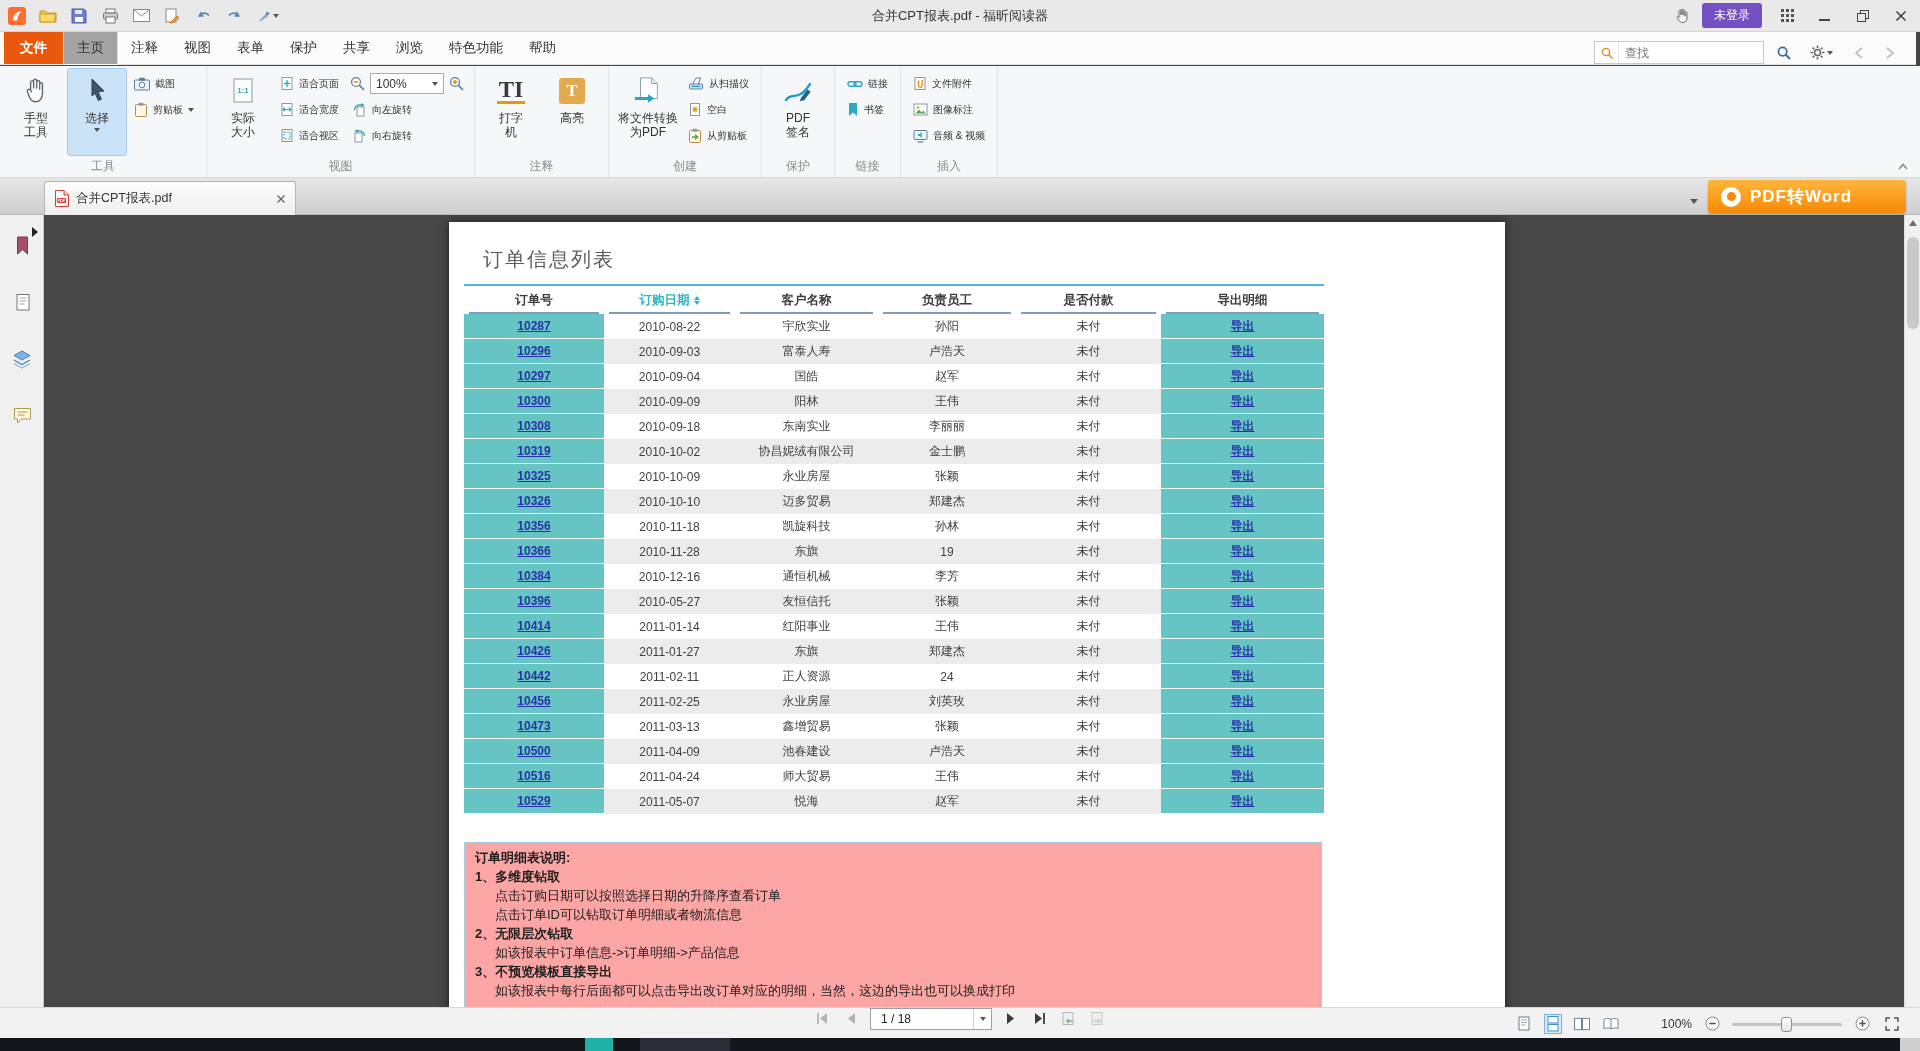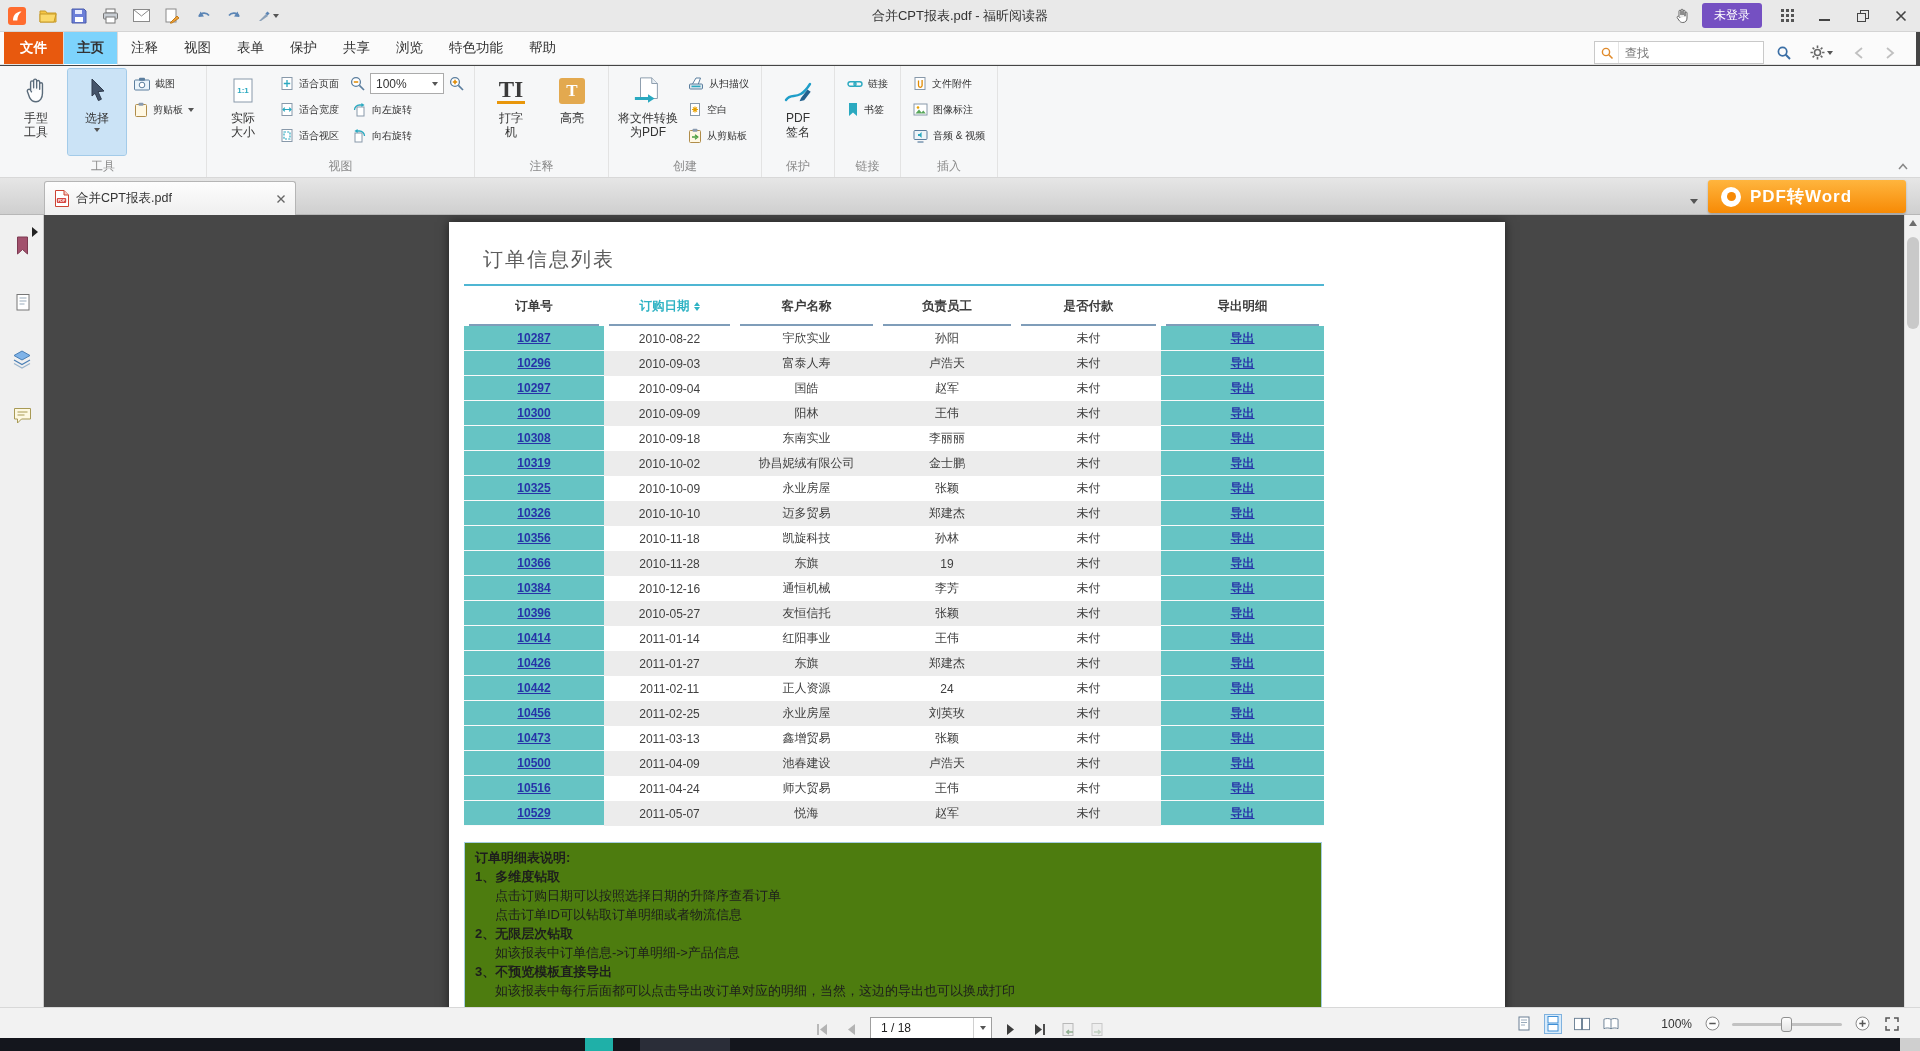--- a/index.html
+++ b/index.html
@@ -15,21 +15,21 @@
 .tb-right{margin-left:auto;display:flex;align-items:center;gap:12px;z-index:2}
 .login-btn{background:#7550c2;color:#fff;font-size:12px;padding:4px 12px;border-radius:3px;cursor:pointer}
 .winbtn{width:26px;height:22px;display:flex;align-items:center;justify-content:center}
 .caret{width:0;height:0;border-left:4px solid transparent;border-right:4px solid transparent;border-top:5px solid #555;display:inline-block}
 .caret.sm{border-left-width:3px;border-right-width:3px;border-top-width:4px}
 
 
 .menubar{position:absolute;top:32px;left:0;right:4px;height:33px;background:#fbfbfb;border-bottom:1px solid #e2e2e2;display:flex;align-items:flex-end;padding:0 4px;z-index:49}
 .mtab{font-size:13.5px;color:#333;padding:6px 13px;height:33px;display:flex;align-items:center;cursor:pointer}
 .mtab.file{background:#e8590e;color:#fff;font-weight:bold;padding:6px 16px}
-.mtab.active{background:#7dd3fc;border:1px solid #dcdcdc;border-bottom:1px solid #fff;font-weight:bold;height:34px;margin-bottom:-1px}
+.mtab.active{background:#a3a3a3;border:1px solid #dcdcdc;border-bottom:1px solid #fff;font-weight:normal;height:34px;margin-bottom:-1px}
 .find-cluster{margin-left:auto;display:flex;align-items:center;gap:8px;padding-right:10px}
 .find-box{display:flex;align-items:center;border:1px solid #c9c9c9;background:#fff;height:23px;width:170px}
 .find-box .fb-ic{width:24px;height:21px;display:flex;align-items:center;justify-content:center;border-right:1px solid #e4e4e4}
 .find-box input{border:none;outline:none;flex:1;font-size:12px;padding:0 6px;color:#555;min-width:0;background:transparent}
 .icbtn{width:24px;height:23px;display:flex;align-items:center;justify-content:center;gap:2px;cursor:pointer}
 .nav-chev{color:#c0c0c0;font-size:14px}
 
 
 .ribbon{position:absolute;top:66px;left:0;right:0;height:112px;background:#f6f7f8;border-bottom:1px solid #d8d8d8;display:flex;align-items:stretch;z-index:48}
 .rgroup{display:flex;flex-direction:column;border-right:1px solid #e3e3e3;padding:3px 7px 0}
@@ -62,46 +62,46 @@
 .sb-item{width:44px;height:44px;display:flex;align-items:center;justify-content:center;cursor:pointer}
 .sb-expand{position:absolute;top:12px;right:5px;cursor:pointer;width:0;height:0;border-top:5px solid transparent;border-bottom:5px solid transparent;border-left:6px solid #222}
 .sb-stack{position:absolute;top:8px;left:0;display:flex;flex-direction:column;gap:13px}
 
 
 .docarea{position:absolute;top:215px;bottom:44px;left:45px;right:16px;background:#474747;overflow:hidden;z-index:30}
 .pdf-page{position:absolute;left:404px;top:7px;width:1056px;height:980px;background:#fff;box-shadow:0 0 10px rgba(0,0,0,.55)}
 .page-title{position:absolute;left:34px;top:24px;font-size:20px;color:#5c5c5c;letter-spacing:2px}
 .otable{position:absolute;left:15px;top:62px;width:860px}
 .thead,.trow{display:grid;grid-template-columns:140px 131px 143px 138px 145px 163px}
-.thead{height:42px;border-top:2px solid #4fb6d3}
+.thead{height:30px;border-top:2px solid #4fb6d3}
 .hcell{position:relative;display:flex;align-items:center;justify-content:center;gap:4px;font-size:12.5px;font-weight:bold;color:#3d3d3d}
 .hcell::after{content:"";position:absolute;left:5px;right:5px;bottom:0;border-bottom:2px solid #7f9db9}
 .hcell.sorted{color:#2fb3c4}
 .sort-ic{display:inline-flex;flex-direction:column;gap:1px}
 .sort-ic b{width:0;height:0;border-left:3.5px solid transparent;border-right:3.5px solid transparent;display:block}
 .sort-ic .up{border-bottom:4px solid #2fb3c4}
 .sort-ic .dn{border-top:4px solid #2fb3c4}
 .trow{height:25px}
 .trow.alt .cell{background:#ececec}
 .cell{display:flex;align-items:center;justify-content:center;font-size:12px;color:#3f3f3f;background:#fff}
 .cell.teal-cell{background:#66c4c4!important;border-bottom:1px solid #fafafa}
 .tlink{color:#2733a8;font-weight:bold;text-decoration:underline;font-size:12px;cursor:pointer}
-.notes-box{position:absolute;left:15px;top:620px;width:858px;border:1px solid #a5cde2;background:#4d7c0f;padding:5px 10px 7px;font-size:13px;line-height:19px;color:#1d1d1d}
+.notes-box{position:absolute;left:15px;top:620px;width:858px;border:1px solid #a5cde2;background:#fca5a5;padding:5px 10px 7px;font-size:13px;line-height:19px;color:#1d1d1d}
 .note-line.head{font-weight:bold}
 .note-line.ind{padding-left:20px}
 
 
 .vscroll{position:absolute;top:215px;bottom:44px;right:0;width:16px;background:#f1f1f1;border-left:1px solid #dcdcdc;z-index:40}
 .vs-up{height:16px;display:flex;align-items:center;justify-content:center;cursor:pointer}
 .vs-up i{width:0;height:0;border-left:4px solid transparent;border-right:4px solid transparent;border-bottom:6px solid #6e6e6e}
 .vs-thumb{position:absolute;top:22px;left:2px;width:12px;height:92px;background:#c9c9c9;border-radius:6px;cursor:pointer}
 
 
 .statusbar{position:absolute;left:0;right:0;bottom:13px;height:31px;background:#f2f2f2;border-top:1px solid #d8d8d8;z-index:45}
-.nav-cluster{position:absolute;left:50%;top:0;height:31px;transform:translateX(-50%);display:flex;align-items:flex-end;gap:9px}
+.nav-cluster{position:absolute;left:50%;top:0;height:31px;transform:translateX(-50%);display:flex;align-items:flex-start;gap:9px}
 .sbtn{width:20px;height:20px;display:flex;align-items:center;justify-content:center;cursor:pointer}
 .page-box{width:122px;height:22px;background:#fff;border:1px solid #9f9f9f;display:flex;align-items:center;cursor:pointer}
 .page-box .pb-txt{flex:1;font-size:12px;color:#222;padding-left:10px}
 .page-box .pb-dd{width:18px;height:100%;border-left:1px solid #d0d0d0;display:flex;align-items:center;justify-content:center}
 .layout-cluster{position:absolute;right:300px;top:0;height:31px;display:flex;align-items:center;gap:11px}
 .lay-ic{width:18px;height:20px;display:flex;align-items:center;justify-content:center;cursor:pointer;border:1px solid transparent}
 .lay-ic.active{background:#d9ebfa;border:1px solid #7fb2df}
 .zoom-cluster{position:absolute;right:18px;top:0;height:31px;display:flex;align-items:center;gap:10px}
 .zoom-label{font-size:12px;color:#333;min-width:34px;text-align:right}
 .zslider{position:relative;width:110px;height:18px;cursor:pointer}

